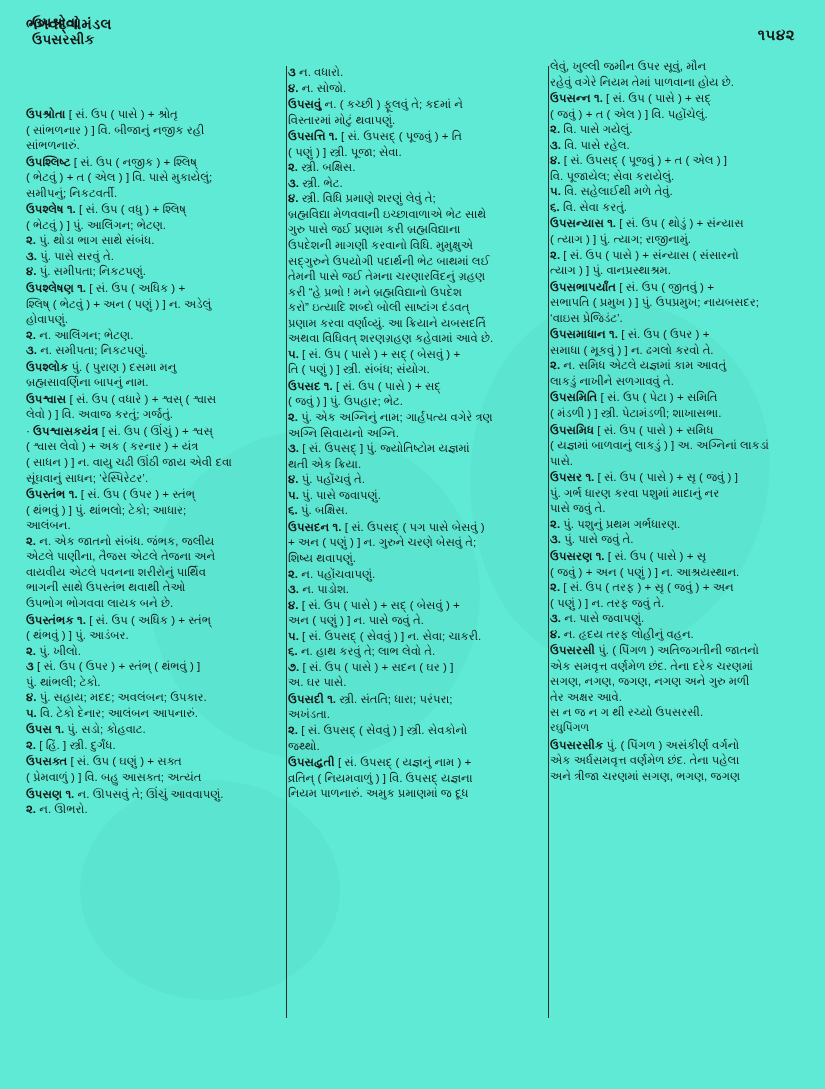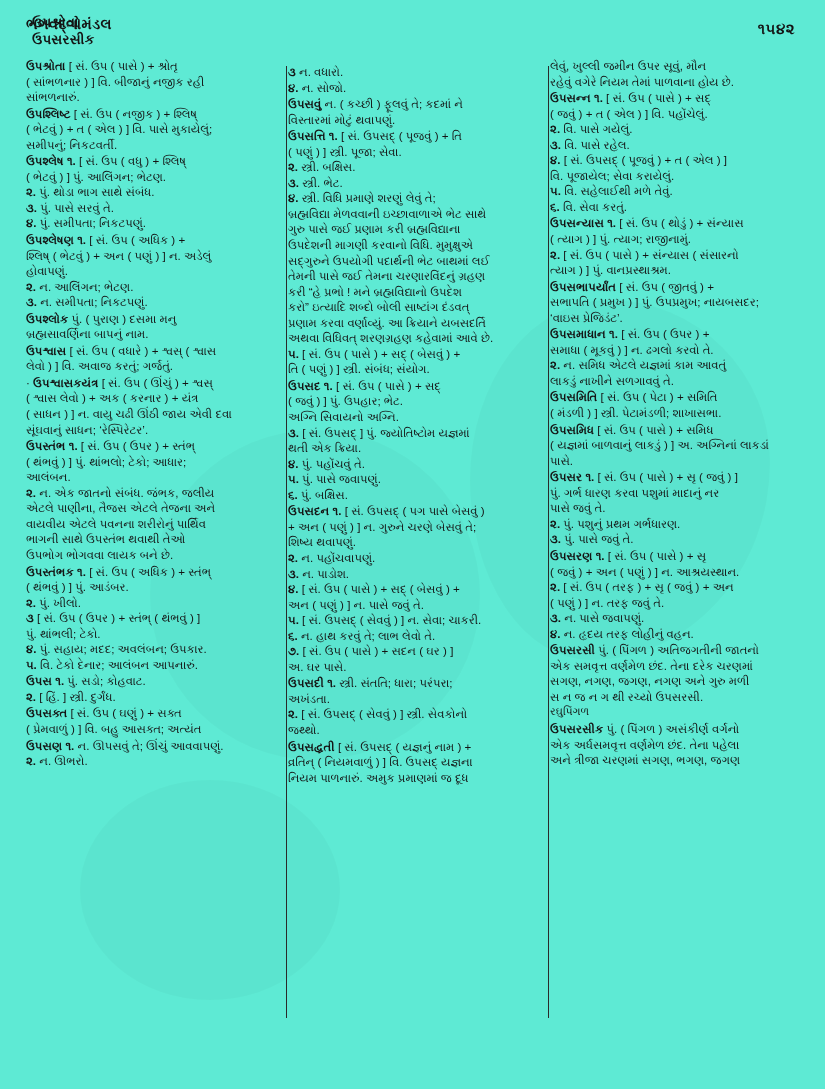--- a/index.html
+++ b/index.html
@@ -54,41 +54,41 @@
     left: 0; right: 0;
     top: 2px;
     text-align: left;
     font-weight: bold;
     font-size: 14.5px;
     letter-spacing: .4px;
   }
   .rh-right {
     position: absolute;
     right: 8px;
-    top: 6px;
+    top: 12px;
     font-weight: bold;
     font-size: 15px;
     letter-spacing: .5px;
   }
 
   
   .columns {
     position: relative;
     display: flex;
     align-items: stretch;
     height: 1010px;
     z-index: 2;
   }
   .col {
     position: relative;
     box-sizing: border-box;
     font-size: 11.6px;
     line-height: 15.55px;
   }
-  .col-1 { width: 268px; padding-right: 12px; }
+  .col-1 { width: 268px; padding-right: 12px; margin-top: 48px; }
   .col-2 { width: 268px; padding-right: 12px; margin-top: 6px; }
   .col-3 { width: 261px; }
   .rule {
     width: 0;
     border-left: 1px solid #2a2a2a;
     margin: 8px 0 50px 0;
     align-self: stretch;
     flex: 0 0 1px;
   }
 
@@ -246,20 +246,21 @@
           <p class="cont">કરી  “હે  પ્રભો !  મને  બ્રહ્મવિદ્યાનો  ઉપદેશ</p>
           <p class="cont">કરો”  ઇત્યાદિ  શબ્દો  બોલી  સાષ્ટાંગ  દંડવત્</p>
           <p class="cont">પ્રણામ  કરવા  વર્ણાવ્યું.  આ  ક્રિયાને  યબસદર્તિ</p>
           <p class="cont">અથવા  વિધિવત્  શરણગ્રહણ  કહેવામાં  આવે  છે.</p>
           <p class="sense"><span class="num">૫.</span>  [ સં.  ઉપ  ( પાસે )  +  સદ્  ( બેસવું )  +</p>
           <p class="cont">તિ  ( પણું ) ]  સ્ત્રી.  સંબંધ;  સંયોગ.</p>
         </div>
         <div class="entry">
           <p class="lead"><span class="hw">ઉપસદ</span> <span class="num">૧.</span>  [ સં.  ઉપ  ( પાસે )  +  સદ્</p>
           <p class="cont">( જવું ) ]  પું.  ઉપહાર;  ભેટ.</p>
+          <p class="sense"><span class="num">૨.</span>  પું.  એક  અગ્નિનું  નામ;  ગાર્હપત્ય  વગેરે  ત્રણ</p>
           <p class="cont">અગ્નિ  સિવાયનો  અગ્નિ.</p>
           <p class="sense"><span class="num">૩.</span>  [ સં.  ઉપસદ્ ]  પું.  જ્યોતિષ્ટોમ  યજ્ઞમાં</p>
           <p class="cont">થતી  એક  ક્રિયા.</p>
           <p class="sense"><span class="num">૪.</span>  પું.  પહોંચવું  તે.</p>
           <p class="sense"><span class="num">૫.</span>  પું.  પાસે  જવાપણું.</p>
           <p class="sense"><span class="num">૬.</span>  પું.  બક્ષિસ.</p>
         </div>
         <div class="entry">
           <p class="lead"><span class="hw">ઉપસદન</span> <span class="num">૧.</span>  [ સં.  ઉપસદ્  ( પગ પાસે બેસવું )</p>
           <p class="cont">+  અન  ( પણું ) ]  ન.  ગુરુને  ચરણે  બેસવું  તે;</p>
@@ -339,20 +340,21 @@
           <p class="cont">( જવું )  +  અન  ( પણું ) ]  ન.  આશ્રયસ્થાન.</p>
           <p class="sense"><span class="num">૨.</span>  [ સં.  ઉપ  ( તરફ )  +  સૃ  ( જવું )  +  અન</p>
           <p class="cont">( પણું ) ]  ન.  તરફ  જવું  તે.</p>
           <p class="sense"><span class="num">૩.</span>  ન.  પાસે  જવાપણું.</p>
           <p class="sense"><span class="num">૪.</span>  ન.  હૃદય  તરફ  લોહીનું  વહન.</p>
         </div>
         <div class="entry">
           <p class="lead"><span class="hw">ઉપસરસી</span>  પું.  ( પિંગળ )  અતિજગતીની  જાતનો</p>
           <p class="cont">એક  સમવૃત્ત  વર્ણમેળ  છંદ.  તેના  દરેક  ચરણમાં</p>
           <p class="cont">સગણ,  નગણ,  જગણ,  નગણ  અને  ગુરુ  મળી</p>
+          <p class="cont">તેર  અક્ષર  આવે.</p>
           <p class="quoteline">સ ન જ ન ગ થી રચ્યો ઉપસરસી.</p>
           <p class="attrib">રઘુપિંગળ</p>
         </div>
         <div class="entry">
           <p class="lead"><span class="hw">ઉપસરસીક</span>  પું.  ( પિંગળ )  અસંકીર્ણ  વર્ગનો</p>
           <p class="cont">એક  અર્ધસમવૃત્ત  વર્ણમેળ  છંદ.  તેના  પહેલા</p>
           <p class="cont">અને  ત્રીજા  ચરણમાં  સગણ,  ભગણ,  જગણ</p>
         </div>
       </div>
   </div>

